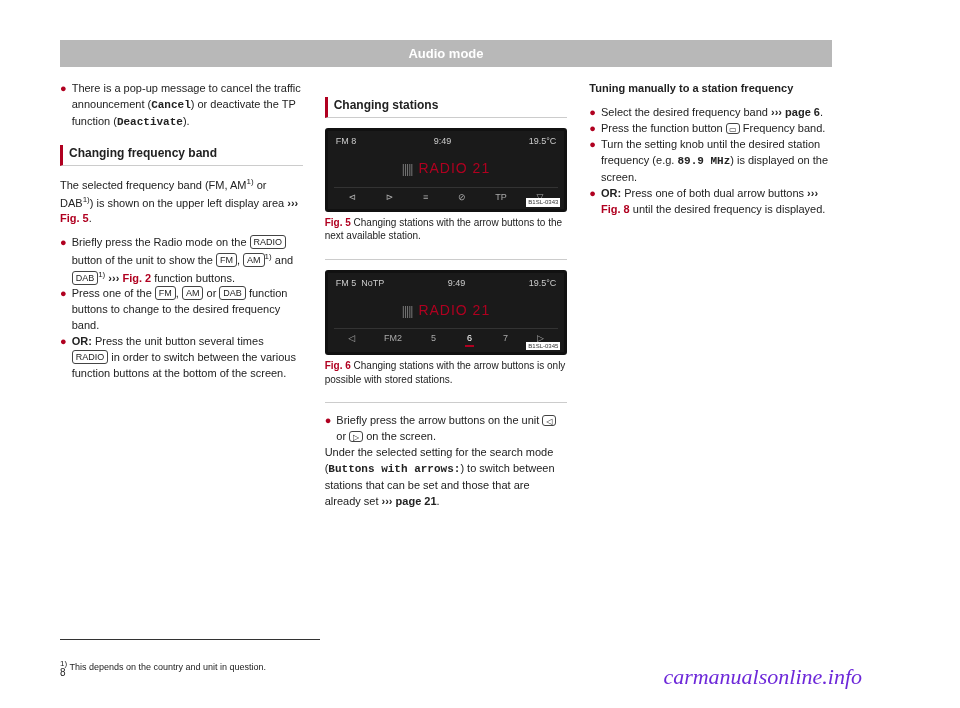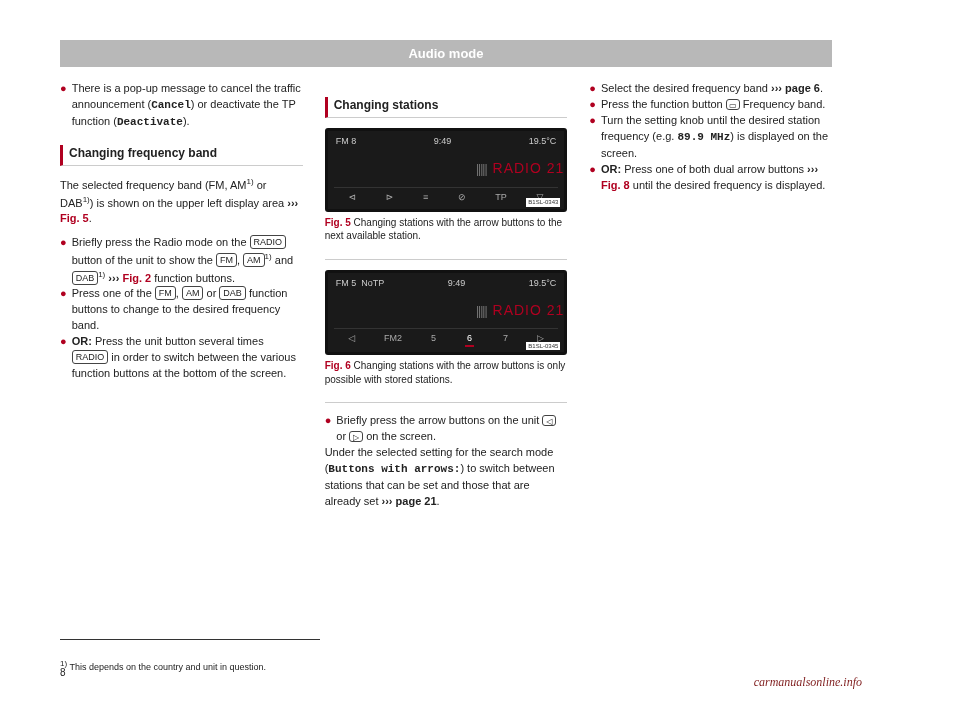--- a/index.html
+++ b/index.html
@@ -16,29 +16,29 @@
   .mono { font-family: "Courier New", monospace; font-weight: bold; }
   .btn-pill { display: inline-block; border: 1px solid #444; border-radius: 3px; padding: 0 3px; font-size: 9px; line-height: 12px; vertical-align: 1px; }
   .btn-square { display: inline-block; border: 1px solid #444; border-radius: 3px; width: 14px; height: 11px; vertical-align: 0; text-align: center; font-size: 8px; line-height: 11px; }
   sup { font-size: 8px; }
   .chev { font-weight: bold; }
   .figref { color: #b00020; font-weight: bold; }
   .figcap { border-bottom: 1px solid #ccc; padding-bottom: 16px; margin-bottom: 10px; font-size: 10px; line-height: 1.35; }
   .figcap .label { color: #b00020; font-weight: bold; }
   .radio-box { width: 100%; background: #1a1a1a; border: 3px solid #111; border-radius: 3px; margin-bottom: 4px; position: relative; padding-bottom: 2px; }
   .radio-top { display: flex; justify-content: space-between; color: #ccc; font-size: 9px; padding: 4px 8px; }
-  .radio-mid { text-align: right; padding: 6px 0 8px 0; }
+  .radio-mid { text-align: center; padding: 6px 0 8px 0; }
   .radio-title { color: #b00020; font-size: 14px; letter-spacing: 1px; }
   .wave { color: #777; font-size: 12px; letter-spacing: -1px; margin-right: 6px; }
   .radio-bot { display: flex; justify-content: space-around; color: #aaa; font-size: 9px; border-top: 1px solid #333; margin: 0 6px; padding: 3px 0; }
   .radio-bot .sel { border-bottom: 2px solid #b00020; padding: 0 2px; color: #fff; }
   .imgtag { position: absolute; bottom: 2px; right: 4px; background: #fff; color: #333; font-size: 6px; padding: 0 2px; }
   .footnote { position: absolute; bottom: 36px; left: 60px; width: 260px; border-top: 1px solid #333; padding-top: 19px; font-size: 9px; }
   .pagenum { position: absolute; bottom: 30px; left: 60px; font-size: 10px; }
-  .watermark { position: absolute; bottom: 18px; right: 30px; font-size: 12px; color: #7f1d1d; font-style: italic; font-family: Georgia, serif; }
+  .watermark { position: absolute; bottom: 18px; right: 30px; font-size: 22px; color: #6d28d9; font-style: italic; font-family: Georgia, serif; }
   .tri { display:inline-block; font-size:9px; }
 </style>
 </head>
 <body>
 
 <div class="page">
 
   <div class="header">Audio mode</div>
 
   <div class="cols">
@@ -134,20 +134,21 @@
           <span>Briefly press the arrow buttons on the unit </span><span class="btn-square">◁</span><span> or </span><span class="btn-square">▷</span><span> on the screen.</span>
         </span>
       </div>
 
       <p>
         <span>Under the selected setting for the search mode (</span><span class="mono">Buttons with arrows:</span><span>) to switch between stations that can be set and those that are already set </span><span class="chev">›››</span> <b>page 21</b><span>.</span>
       </p>
     </div>
 
     <div class="col">
+      <p><b>Tuning manually to a station frequency</b></p>
 
       <div class="bullet">
         <span class="dot">●</span>
         <span class="txt">
           <span>Select the desired frequency band </span><span class="chev">›››</span> <b>page 6</b><span>.</span>
         </span>
       </div>
 
       <div class="bullet">
         <span class="dot">●</span>

